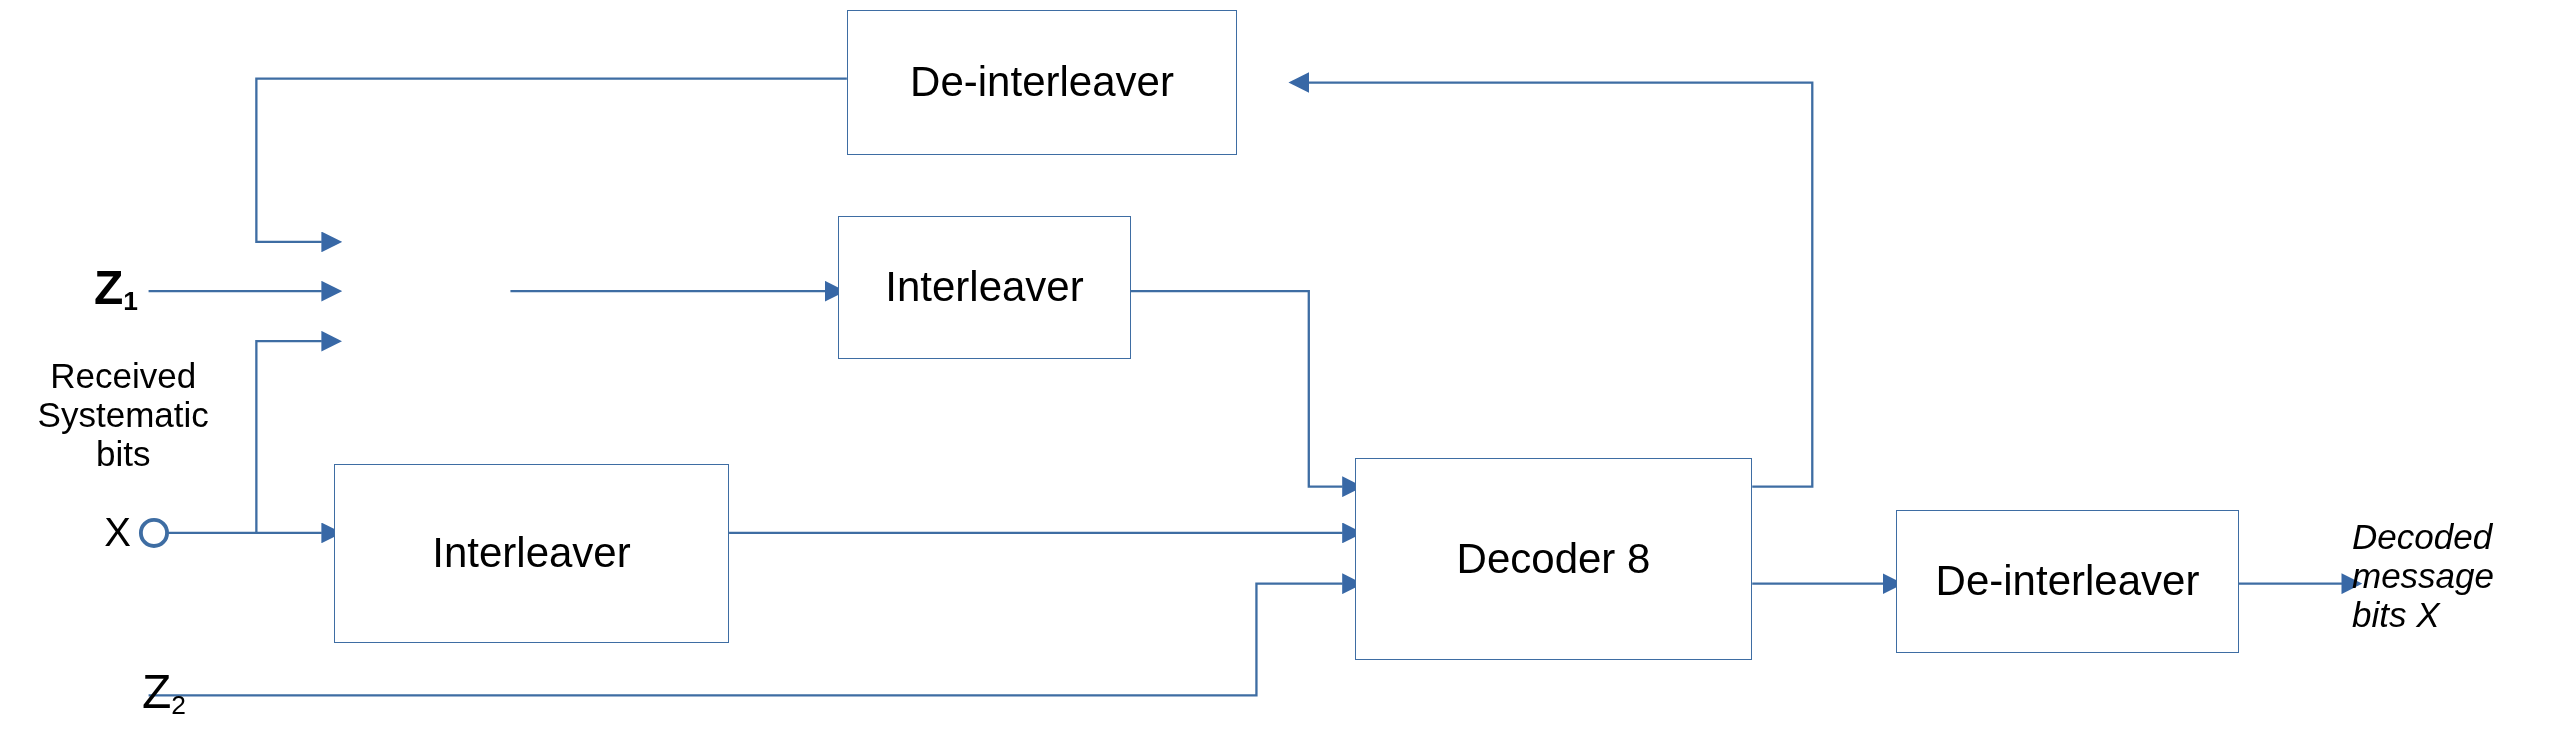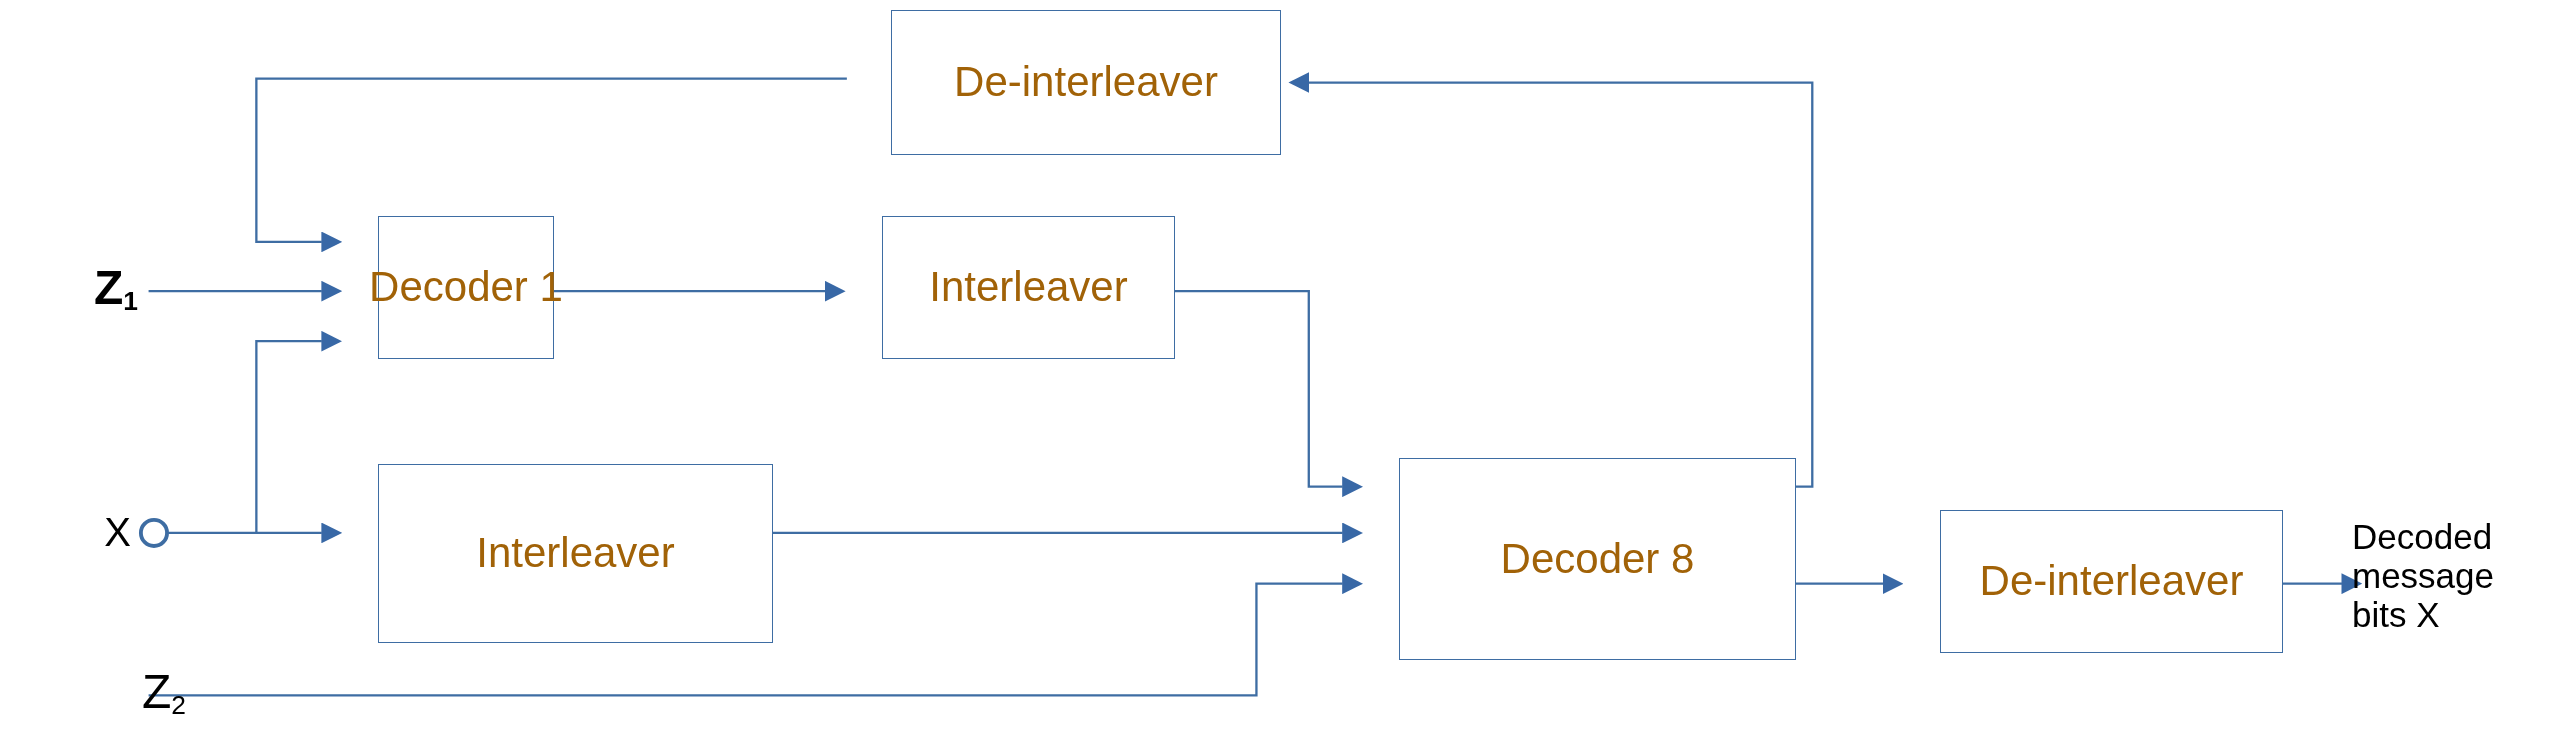--- a/index.html
+++ b/index.html
@@ -22,25 +22,24 @@
     height: 734px;
   }
   .blk {
     position: absolute;
     box-sizing: border-box;
     border: 1.5px solid #3E6DA3;
     background: #ffffff;
     display: flex;
     align-items: center;
     justify-content: center;
-    color: #a16207;
+    color: #000000;
     font-size: 42px;
     line-height: 1.05;
     white-space: nowrap;
-    margin-left: 44px;
   }
   .lbl {
     position: absolute;
     color: #000000;
     font-size: 35px;
     line-height: 1.12;
     text-align: center;
     white-space: pre-line;
   }
   .zlbl {
@@ -95,39 +94,41 @@
       <path d="M2276,758 L2446,758" marker-end="url(#ar-r)"></path>
 
       <path d="M2908,758 L3042,758" marker-end="url(#ar-r)"></path>
     </g>
 
     <circle cx="200" cy="692" r="17" fill="#ffffff" stroke="#3E6DA3" stroke-width="5"></circle>
   </svg>
 
   <div class="blk" style="left:847px; top:10px; width:390px; height:145px;">De-interleaver</div>
 
-  <div class="blk" style="left:334px; top:216px; width:176px; height:143px;">Decoder 1</div>
 
   <div class="blk" style="left:838px; top:216px; width:293px; height:143px;">Interleaver</div>
 
   <div class="blk" style="left:334px; top:464px; width:395px; height:179px;">Interleaver</div>
 
   <div class="blk" style="left:1355px; top:458px; width:397px; height:202px;">Decoder 8</div>
 
   <div class="blk" style="left:1896px; top:510px; width:343px; height:143px;">De-interleaver</div>
 
   <div class="zlbl" style="left:94px; top:264px;font-weight:bold;">
     <span>Z</span><sub>1</sub>
   </div>
 
   <div class="zlbl" style="left:94px; top:668px;margin-left:48px;">
     <span>Z</span><sub>2</sub>
   </div>
 
+  <div class="lbl" style="left:7.7px; top:356px; width:231px;">Received
+Systematic
+bits</div>
 
   <div class="lbl" style="left:46px; top:510px; width:85px; text-align:right; font-size:40px;">X</div>
 
-  <div class="lbl" style="left:2352px; top:517px; width:219px; text-align:left;">Decoded
+  <div class="lbl" style="left:2352px; top:517px; width:219px; text-align:left;font-style:italic;">Decoded
 message
 bits X</div>
 
 </div>
 
 
 </body></html>

